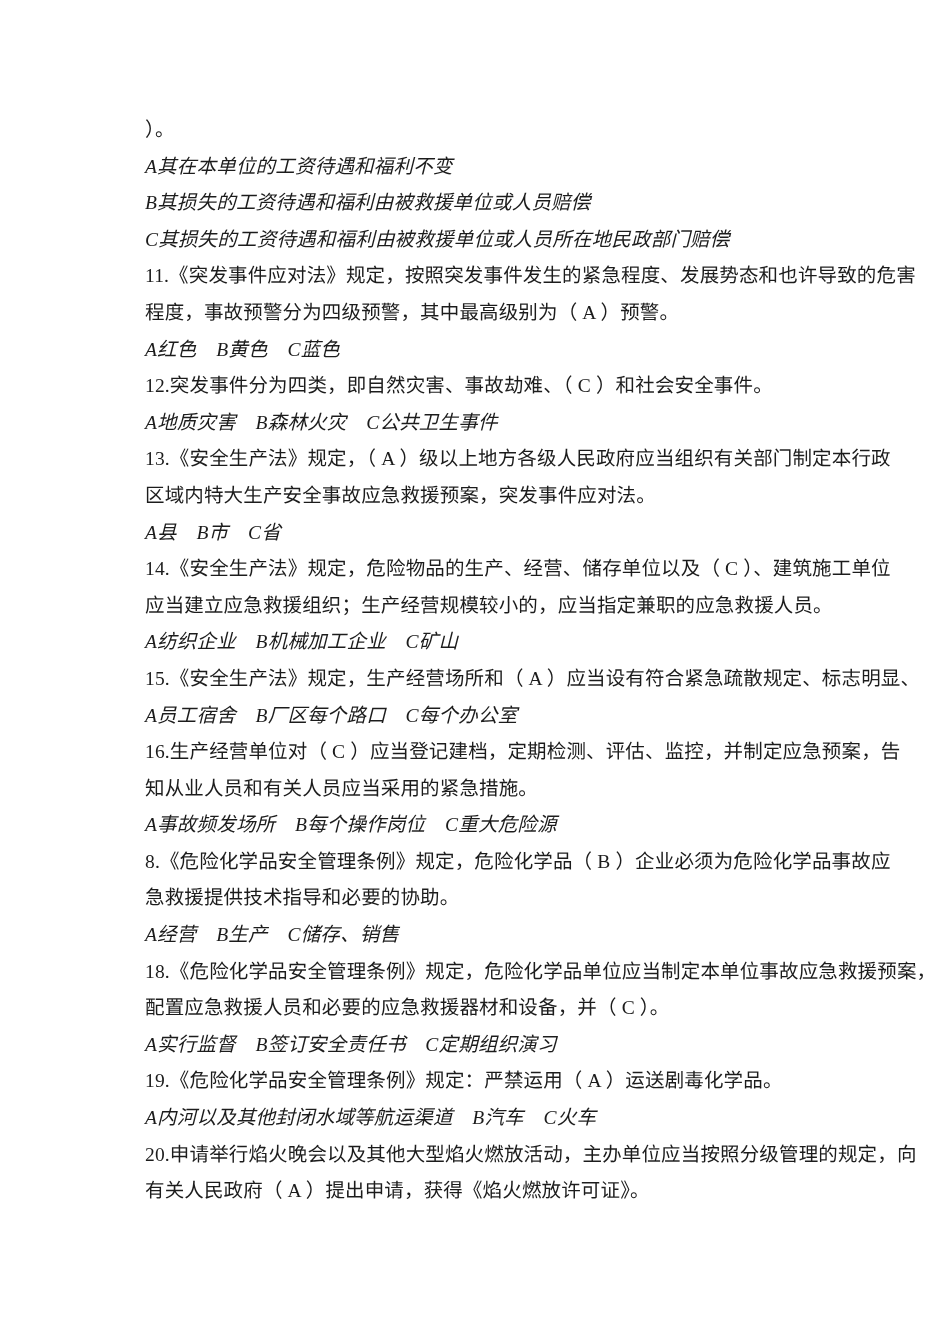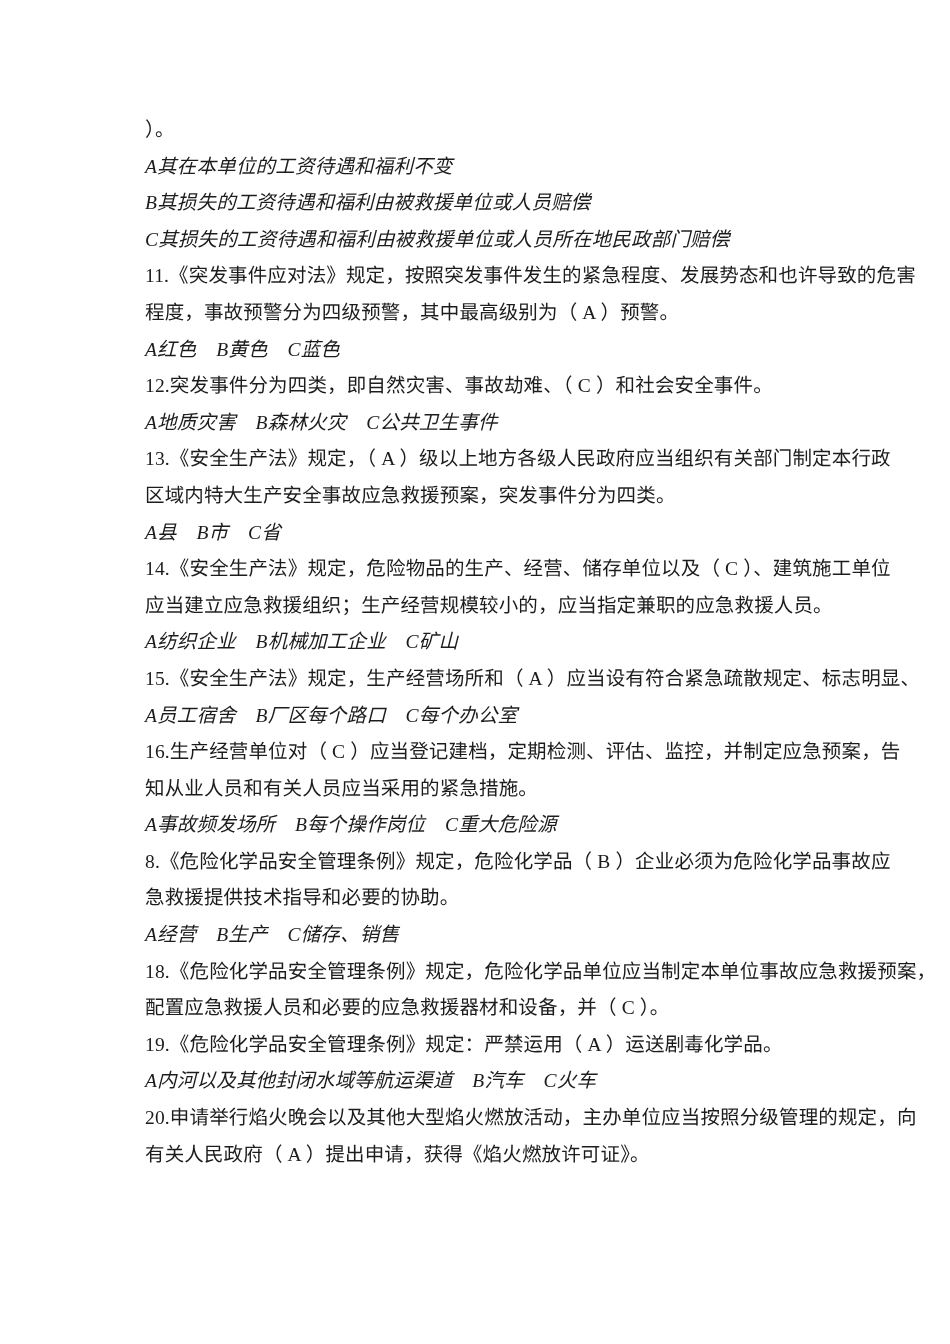--- a/index.html
+++ b/index.html
@@ -51,33 +51,34 @@
       <div class="line cont">）。</div>
       <div class="line opts">A其在本单位的工资待遇和福利不变</div>
       <div class="line opts">B其损失的工资待遇和福利由被救援单位或人员赔偿</div>
       <div class="line opts">C其损失的工资待遇和福利由被救援单位或人员所在地民政部门赔偿</div>
       <div class="line">11.《突发事件应对法》规定，按照突发事件发生的紧急程度、发展势态和也许导致的危害</div>
       <div class="line cont">程度，事故预警分为四级预警，其中最高级别为（ A ）预警。</div>
       <div class="line opts">A红色　B黄色　C蓝色</div>
       <div class="line">12.突发事件分为四类，即自然灾害、事故劫难、（ C ）和社会安全事件。</div>
       <div class="line opts">A地质灾害　B森林火灾　C公共卫生事件</div>
       <div class="line">13.《安全生产法》规定，（ A ）级以上地方各级人民政府应当组织有关部门制定本行政</div>
-      <div class="line cont">区域内特大生产安全事故应急救援预案，突发事件分为四类。</div>
+      <div class="line cont">区域内特大生产安全事故应急救援预案，突发事件应对法。</div>
       <div class="line opts">A县　B市　C省</div>
       <div class="line">14.《安全生产法》规定，危险物品的生产、经营、储存单位以及（ C ）、建筑施工单位</div>
       <div class="line cont">应当建立应急救援组织；生产经营规模较小的，应当指定兼职的应急救援人员。</div>
       <div class="line opts">A纺织企业　B机械加工企业　C矿山</div>
       <div class="line">15.《安全生产法》规定，生产经营场所和（ A ）应当设有符合紧急疏散规定、标志明显、</div>
       <div class="line opts">A员工宿舍　B厂区每个路口　C每个办公室</div>
       <div class="line">16.生产经营单位对（ C ）应当登记建档，定期检测、评估、监控，并制定应急预案，告</div>
       <div class="line cont">知从业人员和有关人员应当采用的紧急措施。</div>
       <div class="line opts">A事故频发场所　B每个操作岗位　C重大危险源</div>
       <div class="line">8.《危险化学品安全管理条例》规定，危险化学品（ B ）企业必须为危险化学品事故应</div>
       <div class="line cont">急救援提供技术指导和必要的协助。</div>
       <div class="line opts">A经营　B生产　C储存、销售</div>
       <div class="line">18.《危险化学品安全管理条例》规定，危险化学品单位应当制定本单位事故应急救援预案，</div>
       <div class="line cont">配置应急救援人员和必要的应急救援器材和设备，并（ C ）。</div>
+      <div class="line opts">A实行监督　B签订安全责任书　C定期组织演习</div>
       <div class="line">19.《危险化学品安全管理条例》规定：严禁运用（ A ）运送剧毒化学品。</div>
       <div class="line opts">A内河以及其他封闭水域等航运渠道　B汽车　C火车</div>
       <div class="line">20.申请举行焰火晚会以及其他大型焰火燃放活动，主办单位应当按照分级管理的规定，向</div>
       <div class="line cont">有关人民政府（ A ）提出申请，获得《焰火燃放许可证》。</div>
     </div>
 </div>
 
 </body></html>

